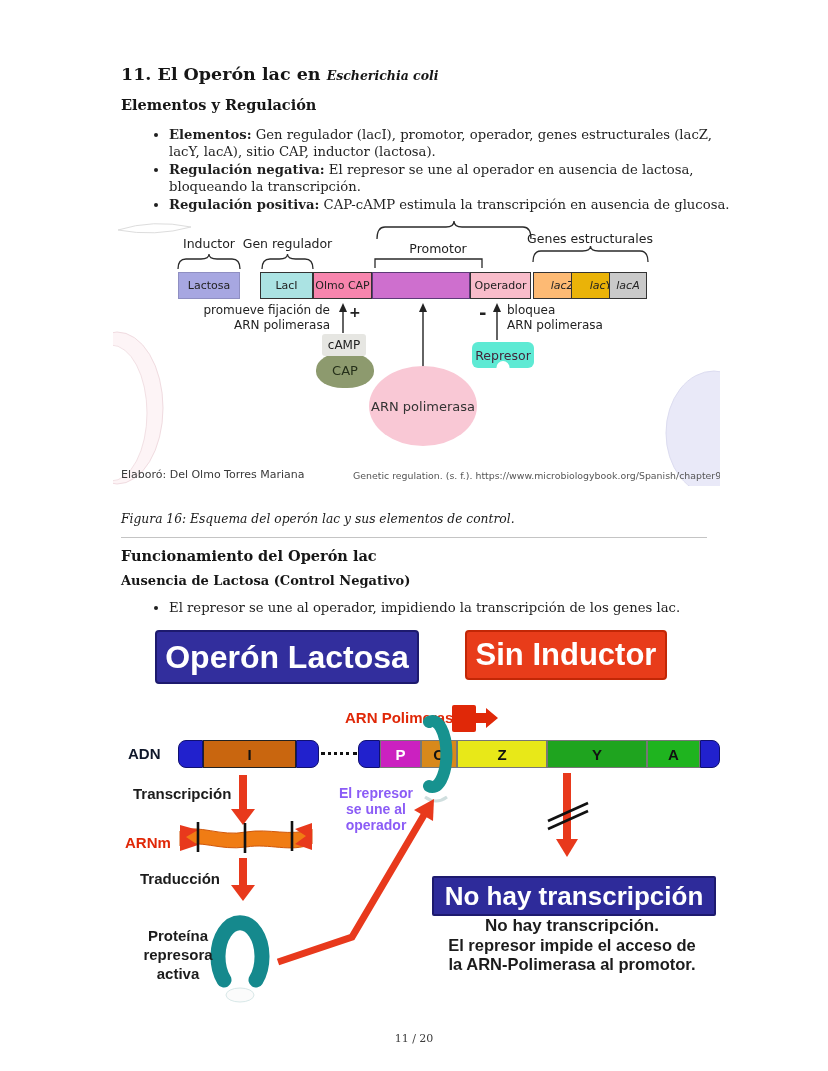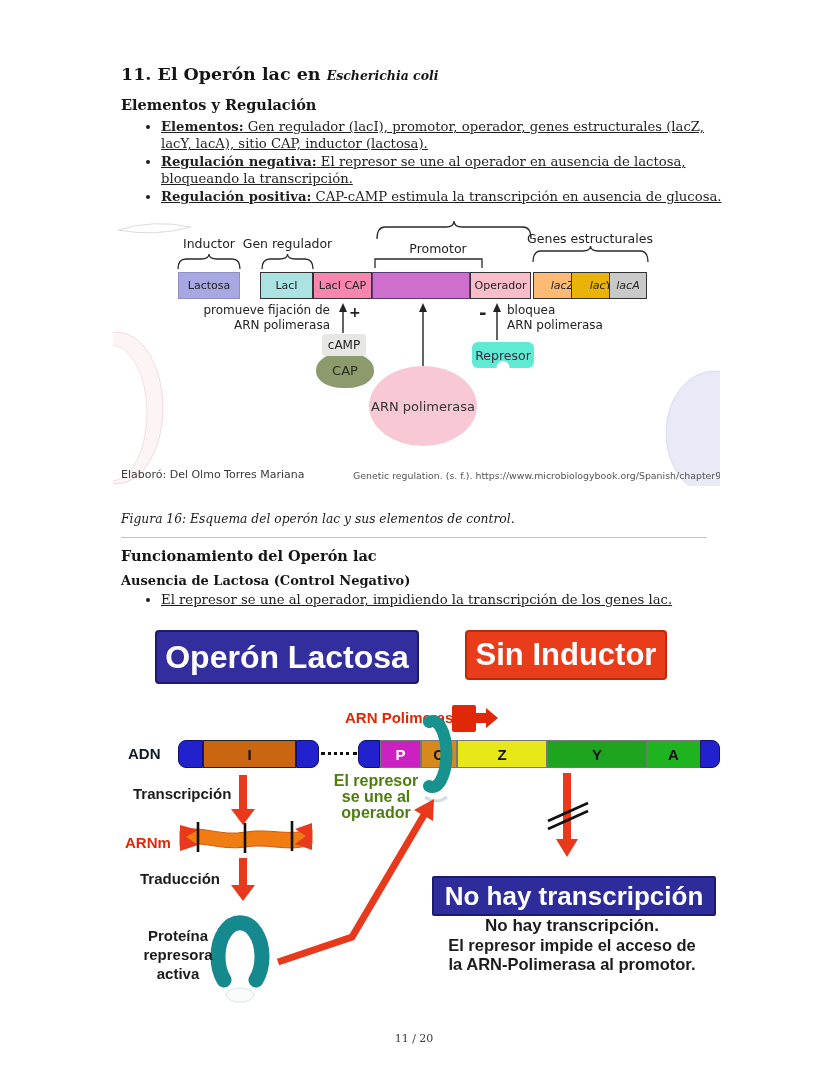--- a/index.html
+++ b/index.html
@@ -4,21 +4,21 @@
 <style>
   html,body{margin:0;padding:0;background:#ffffff;}
   .page{position:relative;width:828px;height:1071px;background:#fff;overflow:hidden;
         font-family:"DejaVu Serif", serif;color:#1f1f1f;padding-left:20px;}
   .abs{position:absolute;}
   
   .doc-title{left:121px;top:64px;font-size:17.5px;font-weight:bold;color:#161616;}
   .doc-title .species{font-size:12.5px;font-style:italic;font-weight:bold;}
   .h2{font-size:14.5px;font-weight:bold;color:#161616;}
   .h3{font-size:13px;font-weight:bold;color:#161616;}
-  ul.blist{margin:0;padding-left:25px;font-size:13.2px;line-height:17px;text-decoration:underline;}
+  ul.blist{margin:8px;padding-left:25px;font-size:13.2px;line-height:17px;}
   ul.blist li{margin:0 0 1px 0;}
   .b{font-weight:bold;}
   .caption{font-style:italic;font-size:12.3px;color:#1a1a1a;}
   .hr{height:1px;background:#c4c4c4;}
   .pagenum{font-size:11px;color:#3c3c3c;}
   
   .fig1{left:113px;top:218px;width:607px;height:268px;overflow:hidden;
         font-family:"DejaVu Sans", sans-serif;font-size:12.5px;color:#222;}
   .fig1 .lbl{white-space:nowrap;}
   .fig1 .box{height:27px;top:54px;display:flex;align-items:center;justify-content:center;
@@ -95,21 +95,21 @@
       <polygon points="380,94 388,94 384,85" fill="#222"></polygon>
     </svg>
 
     <div class="abs lbl" style="left:62px;top:18px;width:68px;text-align:center;">Inductor</div>
     <div class="abs lbl" style="left:124px;top:18px;width:101px;text-align:center;">Gen regulador</div>
     <div class="abs lbl" style="left:280px;top:23px;width:90px;text-align:center;">Promotor</div>
     <div class="abs lbl" style="left:407px;top:13px;width:140px;text-align:center;">Genes estructurales</div>
 
     <div class="abs box" style="left:65px;width:62px;background:#a7a7e1;border-color:#8f8fc2;">Lactosa</div>
     <div class="abs box" style="left:147px;width:53px;background:#abe3e3;">LacI</div>
-    <div class="abs box" style="left:200px;width:59px;background:#f785ad;">LacI CAP</div>
+    <div class="abs box" style="left:200px;width:59px;background:#f785ad;">Olmo CAP</div>
     <div class="abs box" style="left:259px;width:98px;background:#ce6fce;border-color:#5d3a77;"></div>
     <div class="abs box" style="left:357px;width:61px;background:#f8bcca;">Operador</div>
     <div class="abs box it" style="left:420px;width:59px;background:#fdba74;">lacZ</div>
     <div class="abs box it" style="left:458px;width:60px;background:#eab308;">lacY</div>
     <div class="abs box it" style="left:496px;width:38px;background:#c9c9c9;">lacA</div>
 
     <div class="abs note" style="left:40px;top:85px;width:177px;text-align:right;">
       <div>promueve fijación de</div>
       <div>ARN polimerasa</div>
     </div>
@@ -186,21 +186,21 @@
       <line x1="172" y1="196" x2="172" y2="226" stroke="#111" stroke-width="2.6"></line>
 
       <polyline points="158,337 232,312 304,190" fill="none" stroke="#e8391c" stroke-width="7"></polyline>
       <polygon points="314,174 313,196 294,185" fill="#e8391c"></polygon>
 
       <path d="M 104 355 A 22 34 0 1 1 136 355" fill="none" stroke="#15898d" stroke-width="15" stroke-linecap="round"></path>
       <ellipse cx="120" cy="370" rx="14" ry="7" fill="#fbfbfb" stroke="#d8e8e8"></ellipse>
     </svg>
 
     <div class="abs blk" style="left:13px;top:160px;font-size:15px;">Transcripción</div>
-    <div class="abs blk ctr" style="left:200px;top:148px;width:112px;font-size:16px;line-height:16px;color:#4d7c0f;">
+    <div class="abs blk ctr" style="left:200px;top:160px;width:112px;font-size:14px;line-height:16px;color:#8b5cf6;">
       <div>El represor</div>
       <div>se une al</div>
       <div>operador</div>
     </div>
     <div class="abs redtxt" style="left:5px;top:209px;font-size:15px;">ARNm</div>
     <div class="abs blk" style="left:20px;top:245px;font-size:15px;">Traducción</div>
     <div class="abs blk ctr" style="left:8px;top:301px;width:100px;font-size:15px;line-height:19px;">
       <div>Proteína</div>
       <div>represora</div>
       <div>activa</div>

